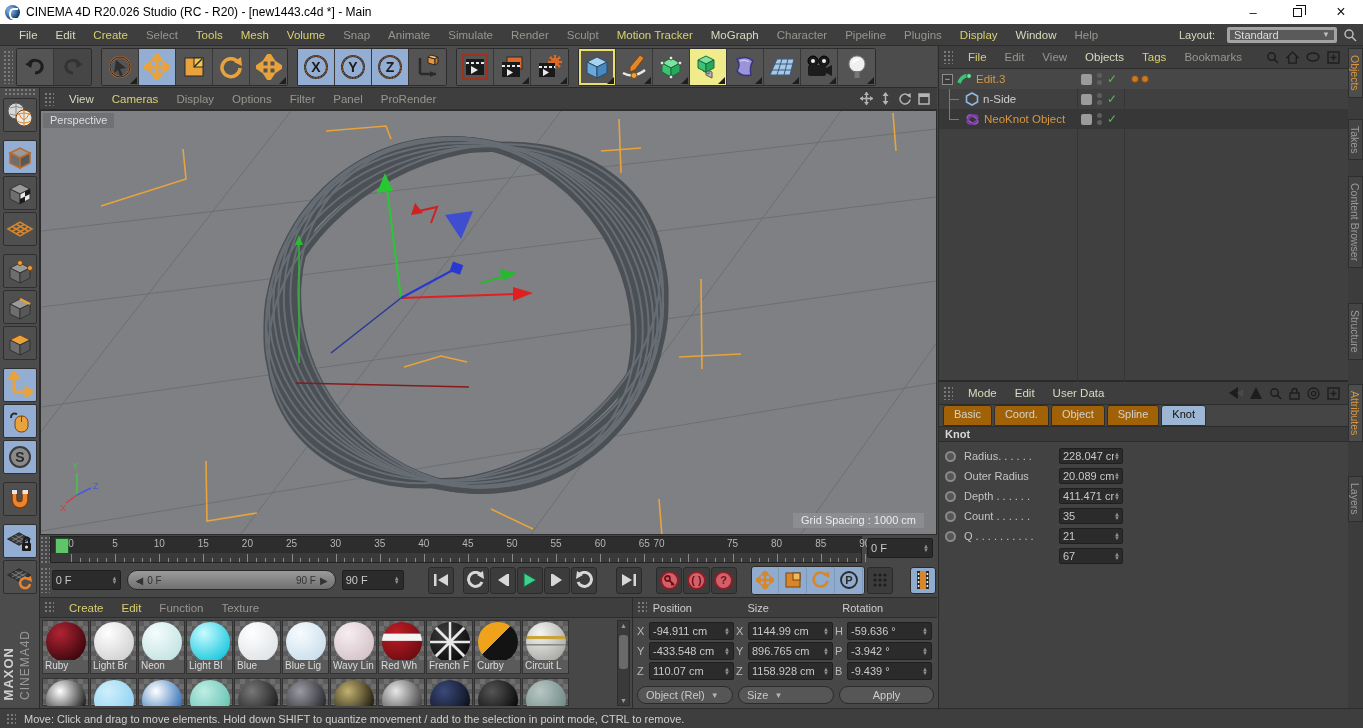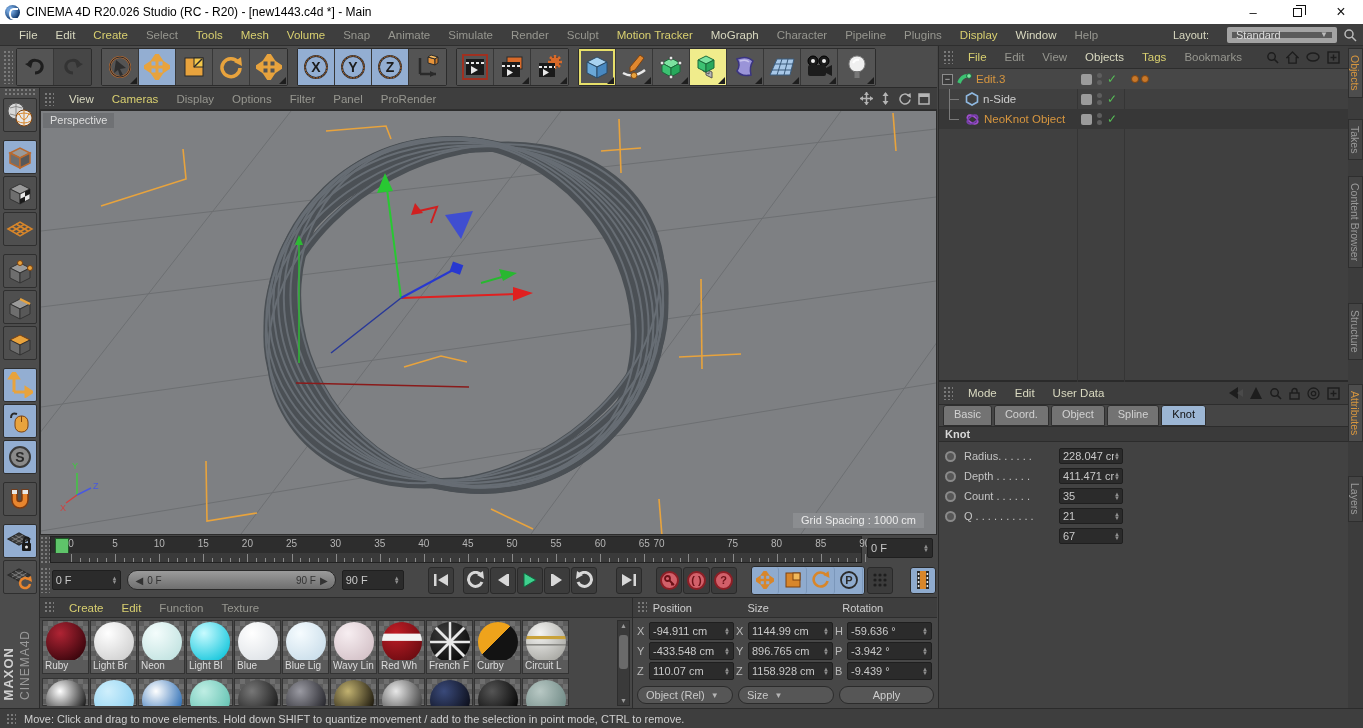--- a/index.html
+++ b/index.html
@@ -17,22 +17,22 @@
     font-size:13px; color:#111; }
   .restore-glyph { width:9px; height:9px; border:1px solid #111; position:relative; background:#fff; }
   .restore-glyph::before { content:""; position:absolute; left:2px; top:-4px; width:9px; height:9px;
     border:1px solid #111; border-bottom:none; border-left:none; }
   
   .menubar { position:absolute; left:0; top:24px; width:1363px; height:22px; background:#3e3e3e;
     border-bottom:1px solid #2e2e2e; display:flex; align-items:center; padding-left:10px; }
   .menu-item { padding:0 9px; font-size:11.5px; cursor:default; }
   .tone-cream { color:#d9d9c0; } .tone-yellow { color:#d9d070; } .tone-gray { color:#979790; }
   .layout-area { margin-left:auto; display:flex; align-items:center; margin-right:6px; }
-  .layout-select { width:110px; height:16px; background:#5a5a5a; border:5px solid #a3a3a3;
-    border-radius:2px; margin-left:18px; display:flex; align-items:center; padding:0 4px; color:#ddd; }
+  .layout-select { width:110px; height:16px; background:#5a5a5a; border:3px solid #a3a3a3;
+    border-radius:2px; margin-left:12px; display:flex; align-items:center; padding:0 4px; color:#ddd; }
   .layout-select .arrow { margin-left:auto; font-size:8px; color:#bbb; }
   
   .toolbar { position:absolute; left:0; top:46px; width:937px; height:42px; background:#4c4c4c;
     border-bottom:1px solid #2b2b2b; display:flex; align-items:center; }
   .grip { background-image:radial-gradient(#7a7a7a 1px, transparent 1.2px); background-size:4px 4px; }
   .tb-grip { width:10px; height:34px; margin:0 3px; }
   .tb-group { display:flex; height:38px; background:#3f3f3f; border:1px solid #2c2c2c; border-radius:2px; margin-right:9px; }
   .tb-btn { width:37px; height:36px; background:#545454; border-right:1px solid #383838; position:relative;
     display:flex; align-items:center; justify-content:center; cursor:pointer; }
   .tb-btn:last-child { border-right:none; }
@@ -141,21 +141,21 @@
   .tagdot { width:8px; height:8px; border-radius:50%; background:#c8782a; border:1px solid #7c4512; }
   .expander { width:11px; height:11px; border:1px solid #8c8c8c; background:#3a3a3a; color:#cfcfcf;
     font-size:9px; line-height:9px; text-align:center; margin-left:3px; }
   .elbow { width:14px; height:20px; position:relative; margin-left:8px; }
   .elbow::before { content:""; position:absolute; left:2px; top:0; height:10px; width:9px;
     border-left:1px solid #7a7a7a; border-bottom:1px solid #7a7a7a; }
   .elbow.mid::after { content:""; position:absolute; left:2px; top:10px; height:10px; border-left:1px solid #7a7a7a; }
   
   .attr-title { height:22px; display:flex; align-items:center; padding-left:6px; background:#454545; color:#cfcfcf; font-size:11.5px; }
   .attr-tabs { height:21px; display:flex; padding-left:4px; gap:2px; background:#454545; }
-  .attr-tab { padding:2px 10px 3px 10px; background:#737373; border:1px solid #2e2e2e; border-radius:3px 3px 0 0; color:#d2d2d2; cursor:pointer; }
+  .attr-tab { padding:2px 10px 3px 10px; background:#a16207; border:1px solid #2e2e2e; border-radius:3px 3px 0 0; color:#d2d2d2; cursor:pointer; }
   .attr-tab.active { background:#9cb6d4; color:#101010; }
   .banner { height:50px; position:relative; overflow:hidden; }
   .banner-title { position:absolute; left:62px; top:2px; font-size:27px; font-weight:bold; letter-spacing:3px;
     background:linear-gradient(90deg,#6a3fd0,#c236b8); -webkit-background-clip:text; background-clip:text; color:transparent; opacity:.85; }
   .banner-sub { position:absolute; left:2px; top:30px; font-size:13px; font-weight:bold; font-style:italic;
     color:#b02fa4; letter-spacing:.5px; opacity:.9; }
   .banner-logo { position:absolute; right:165px; top:4px; font-size:30px; font-weight:bold; font-style:italic; color:#bb35b5; }
   .attr-section { height:16px; background:#3a3a3a; border-top:1px solid #2c2c2c; border-bottom:1px solid #2c2c2c;
     display:flex; align-items:center; padding-left:6px; color:#d8d8d8; font-weight:bold; }
   .param-row { display:flex; align-items:center; height:20px; margin-left:6px; }
@@ -1293,20 +1293,28 @@
       <div class="param-row">
         <span class="pdot"></span>
         <span class="plabel">Radius. . . . . .</span>
         <div class="spinfield" style="position: relative;">
           <span>228.047 cm</span>
           <span class="spin">▲<br>▼</span>
         </div>
       </div>
       <div class="param-row">
         <span class="pdot"></span>
+        <span class="plabel">Outer Radius</span>
+        <div class="spinfield" style="position: relative;">
+          <span>20.089 cm</span>
+          <span class="spin">▲<br>▼</span>
+        </div>
+      </div>
+      <div class="param-row">
+        <span class="pdot"></span>
         <span class="plabel">Depth . . . . . .</span>
         <div class="spinfield" style="position: relative;">
           <span>411.471 cm</span>
           <span class="spin">▲<br>▼</span>
         </div>
       </div>
       <div class="param-row">
         <span class="pdot"></span>
         <span class="plabel">Count . . . . . .</span>
         <div class="spinfield" style="position: relative;">

